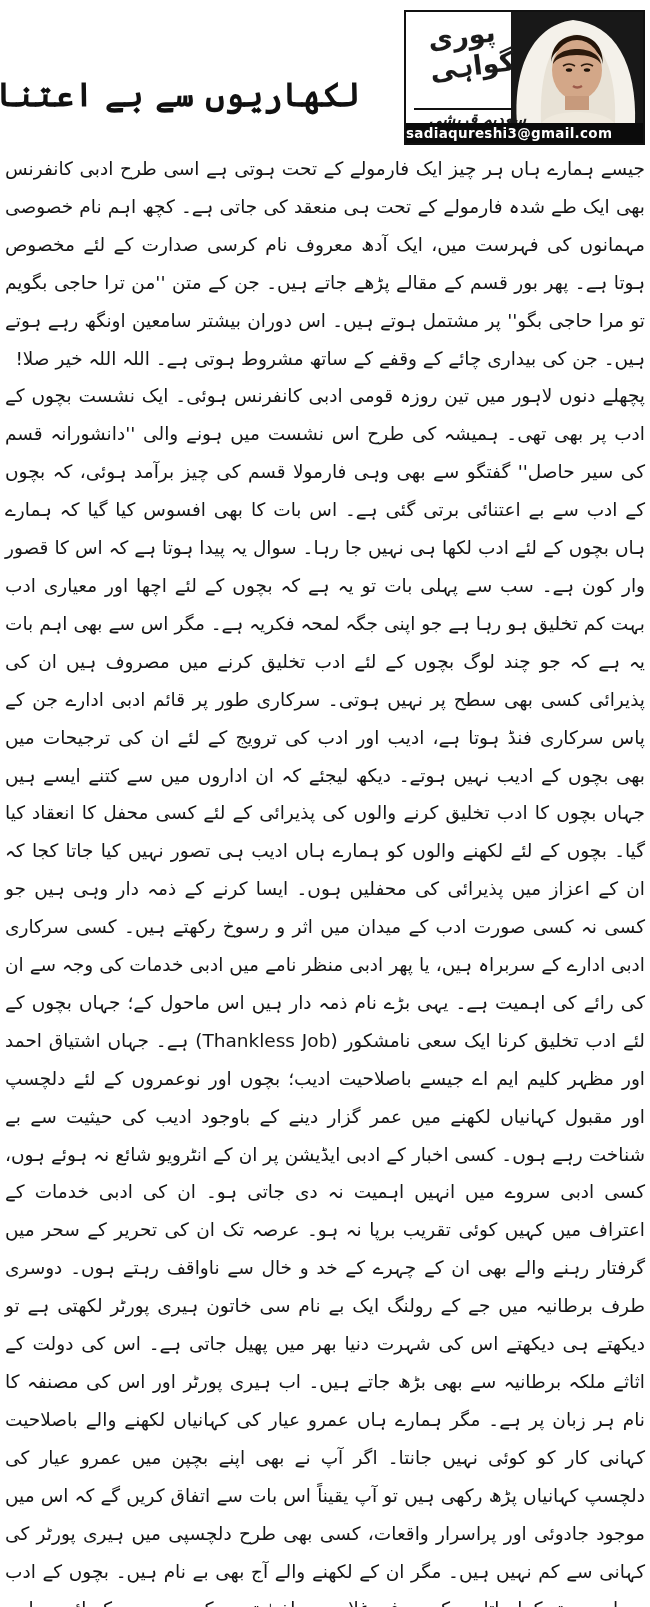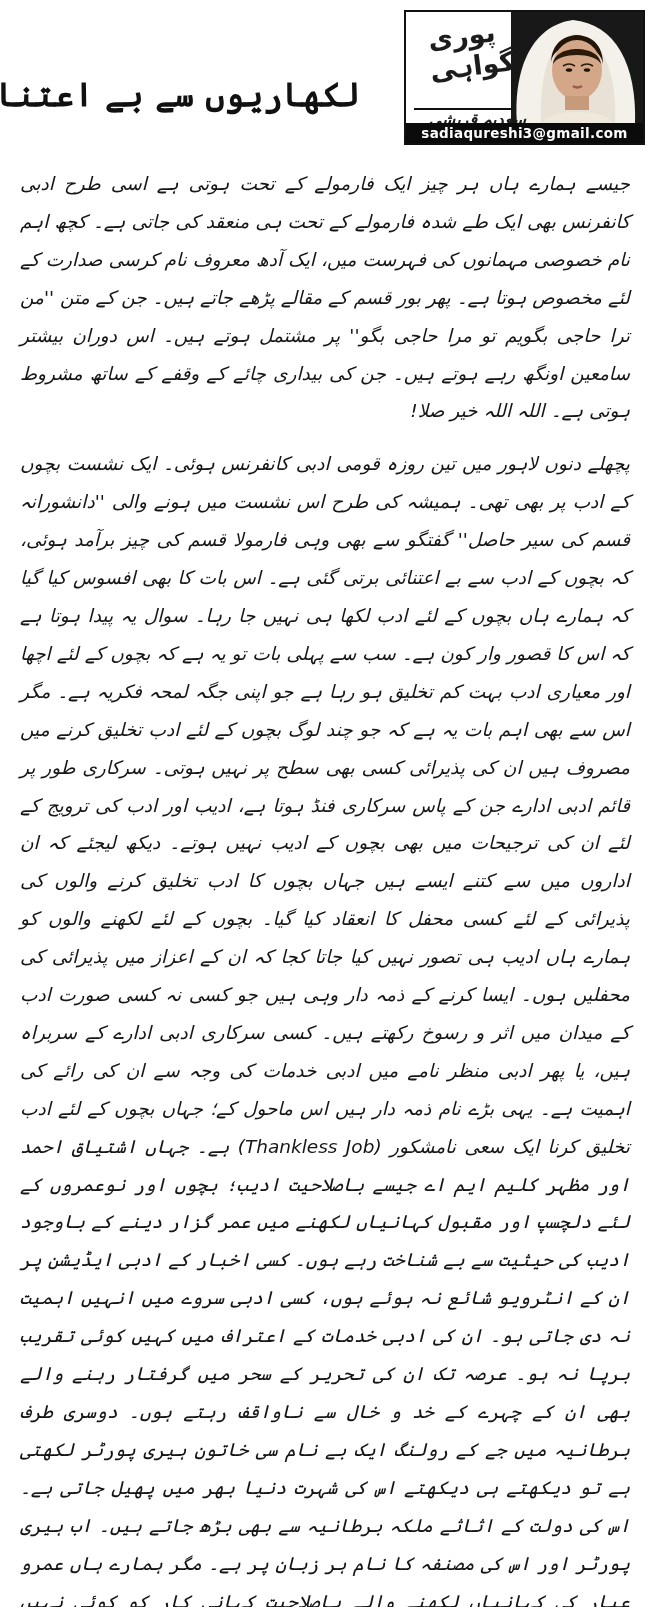--- a/index.html
+++ b/index.html
@@ -33,42 +33,42 @@
     border-top:2px solid #111; height:0;
   }
   .author-name {
     position:absolute; top:98px; left:0; width:120px;
     direction:rtl; text-align:right;
     font-size:16px; font-style:italic; font-weight:bold;
   }
   .email-bar {
     position:absolute; bottom:0; left:0; right:0; height:20px;
     background:#0b0b0b; color:#ffffff;
-    font-size:13.5px; font-weight:bold; text-align:center; line-height:20px;
+    font-size:13.5px; font-weight:bold; line-height:20px;
     letter-spacing:0.3px;
   }
 
   
   .article-title {
     position:absolute; top:38px; left:40px; width:320px; height:70px;
     direction:rtl; text-align:center;
     font-family:"DejaVu Serif", serif;
     font-size:33px; font-weight:bold; color:#111;
     line-height:70px; white-space:nowrap;
   }
 
   
   .article-body {
     position:absolute; top:150px; left:5px; width:640px;
     direction:rtl;
     text-align:justify;
     font-size:18.5px; line-height:37.9px;
     color:#161616;
   }
-  .article-body p { margin:15px; padding:0; text-align:justify;font-style:italic; }
+  .article-body p { margin:0; padding:0; text-align:justify; }
 </style>
 </head>
 <body>
 
 <div class="page">
 
   <div class="header-box">
 
     <div class="photo-wrap">
       <svg width="132" height="112" viewBox="0 0 132 112">

